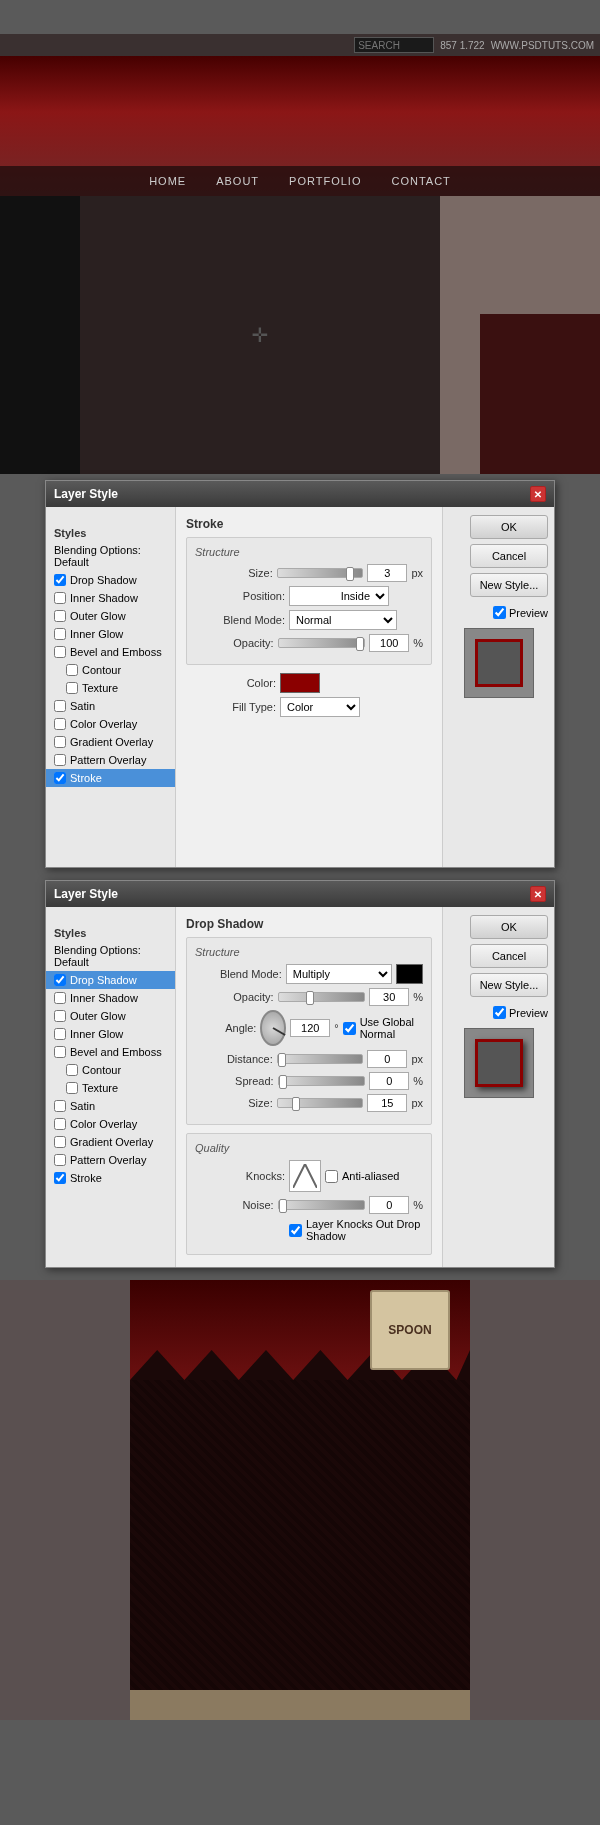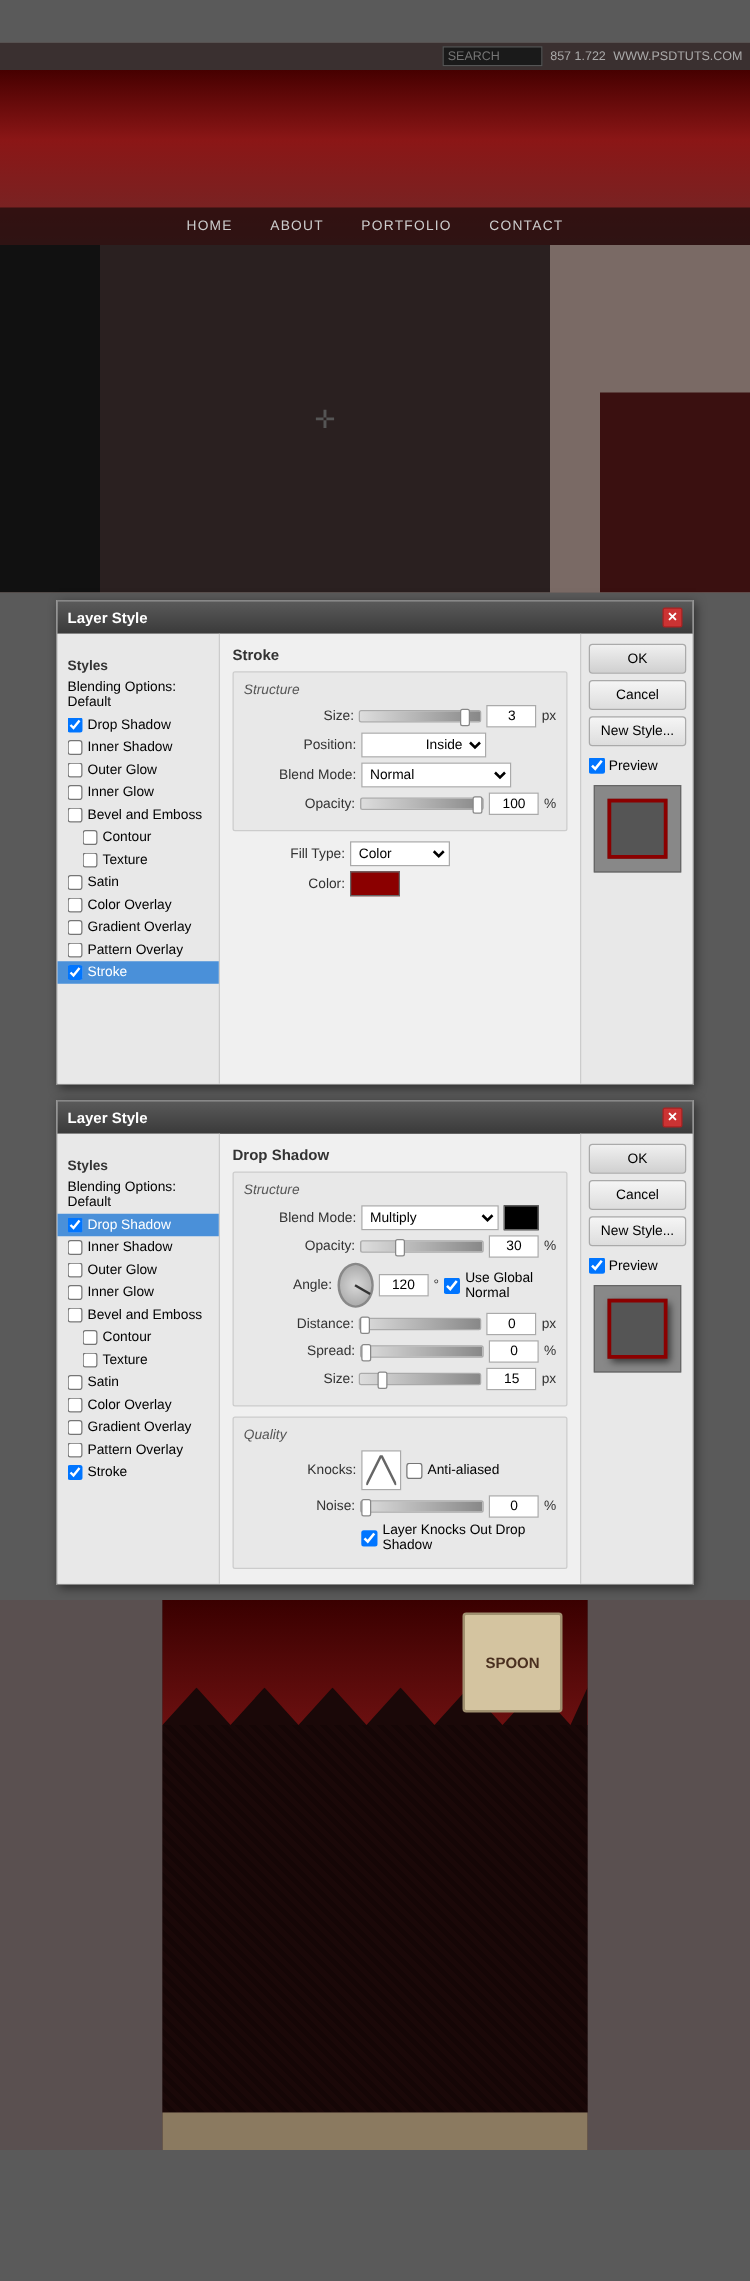--- a/index.html
+++ b/index.html
@@ -214,28 +214,28 @@
       height: 12px;
       cursor: pointer;
     }
     .dialog-main {
       flex: 1;
       padding: 10px;
       background: #f0f0f0;
       overflow-y: auto;
     }
     .dialog-actions {
-      width: 90px;
+      width: 112px;
       padding: 8px 6px;
       background: #e8e8e8;
       border-left: 1px solid #ccc;
       display: flex;
       flex-direction: column;
       gap: 5px;
-      align-items: flex-start;
+      align-items: flex-end;
     }
     .dialog-actions button {
       width: 78px;
       height: 24px;
       background: linear-gradient(to bottom, #f5f5f5, #ddd);
       border: 1px solid #aaa;
       border-radius: 3px;
       font-size: 11px;
       cursor: pointer;
       text-align: center;
@@ -562,48 +562,48 @@
           <span class="form-label">Position:</span>
           <select class="form-select" style="width:100px;text-align:right;">
             <option>Inside</option>
             <option>Outside</option>
             <option>Center</option>
           </select>
         </div>
 
         <div class="form-row">
           <span class="form-label">Blend Mode:</span>
-          <select class="form-select" style="width:120px;">
+          <select class="form-select" style="width:108px;">
             <option>Normal</option>
             <option>Multiply</option>
           </select>
         </div>
 
         <div class="form-row">
           <span class="form-label">Opacity:</span>
           <div class="slider-track">
             <div class="slider-thumb" style="right:0px;"></div>
           </div>
           <input class="form-input" type="text" value="100" style="">
           <span class="pct-label">%</span>
         </div>
+      </div>
+
+      <div class="form-row">
+        <span class="form-label">Color:</span>
+        <div class="color-swatch"></div>
       </div>
 
       <div class="form-row">
         <span class="form-label">Fill Type:</span>
         <select class="form-select" style="width:80px;">
           <option>Color</option>
           <option>Gradient</option>
           <option>Pattern</option>
         </select>
-      </div>
-
-      <div class="form-row">
-        <span class="form-label">Color:</span>
-        <div class="color-swatch"></div>
       </div>
     </div>
 
     <div class="dialog-actions">
       <button class="ok-btn">OK</button>
       <button>Cancel</button>
       <button>New Style...</button>
       <div class="preview-checkbox">
         <input type="checkbox" checked="" style="">
         <span>Preview</span>

